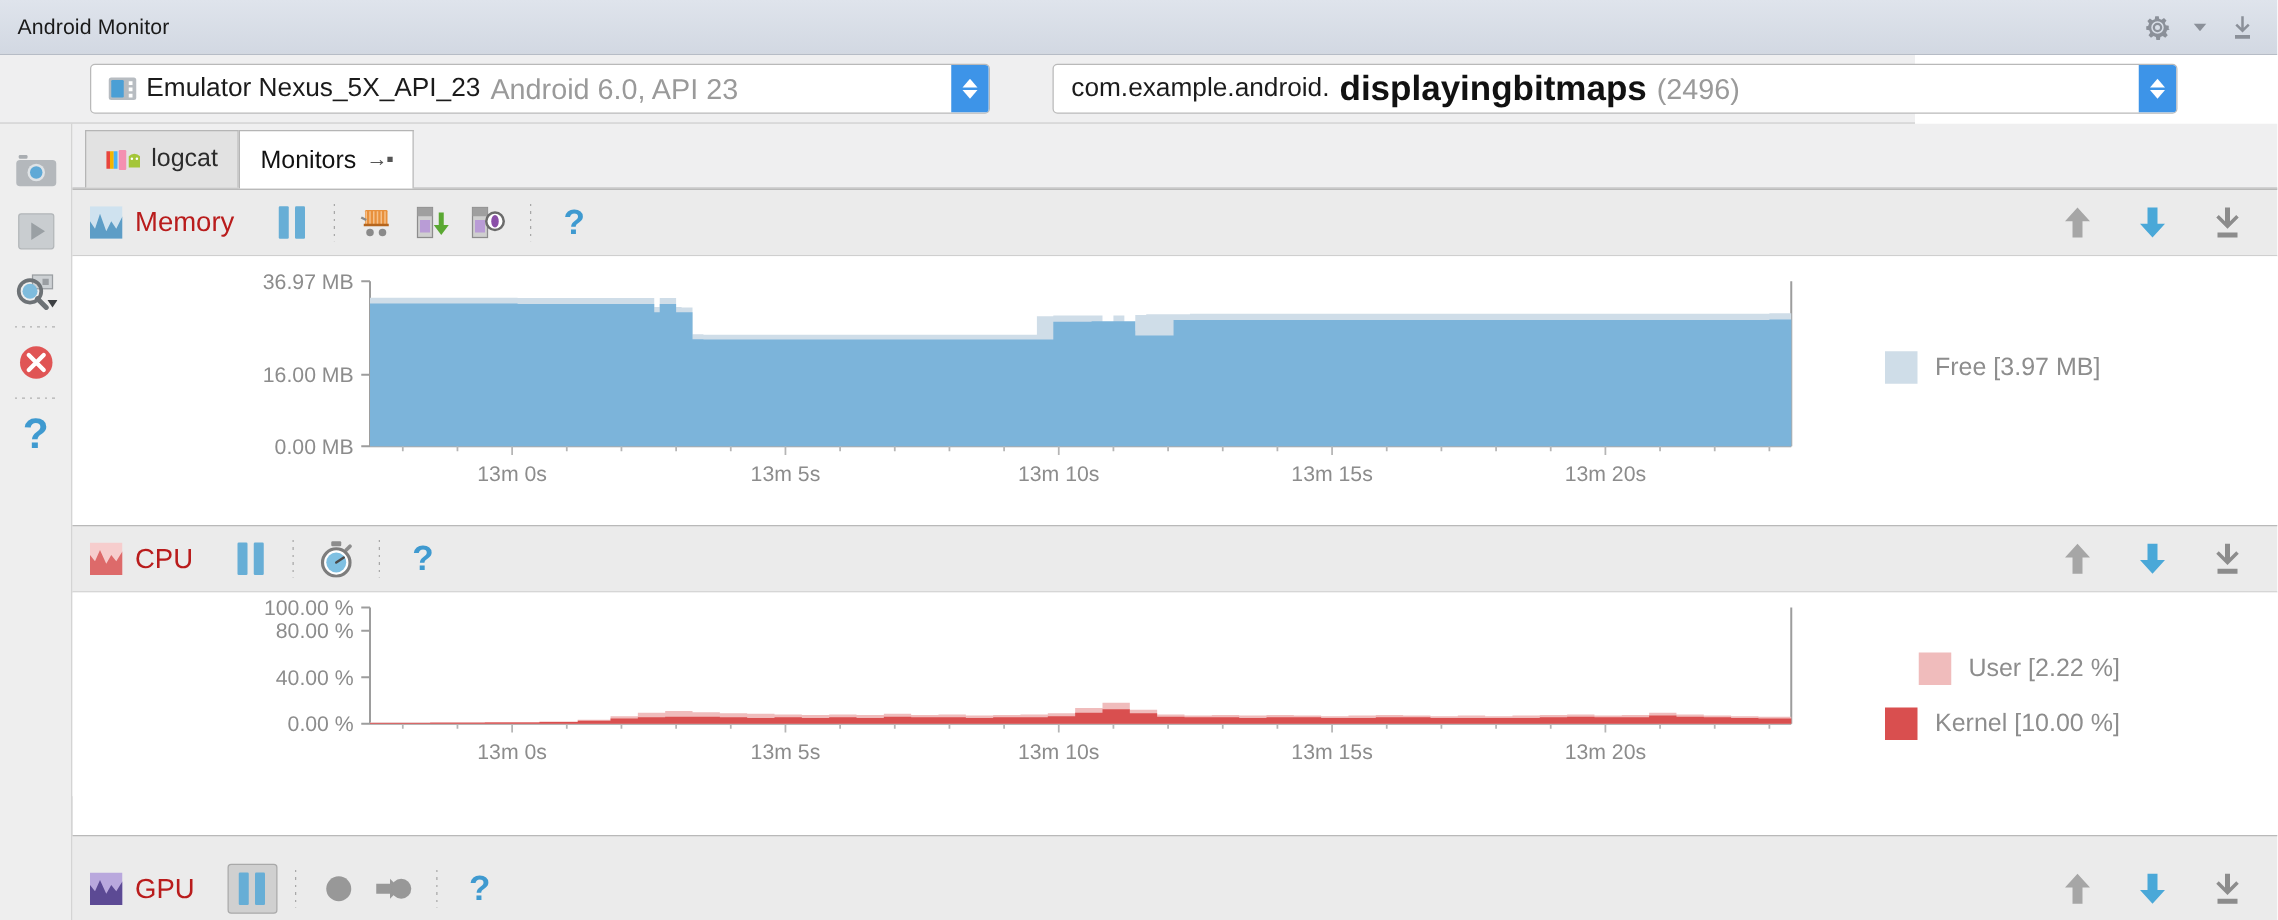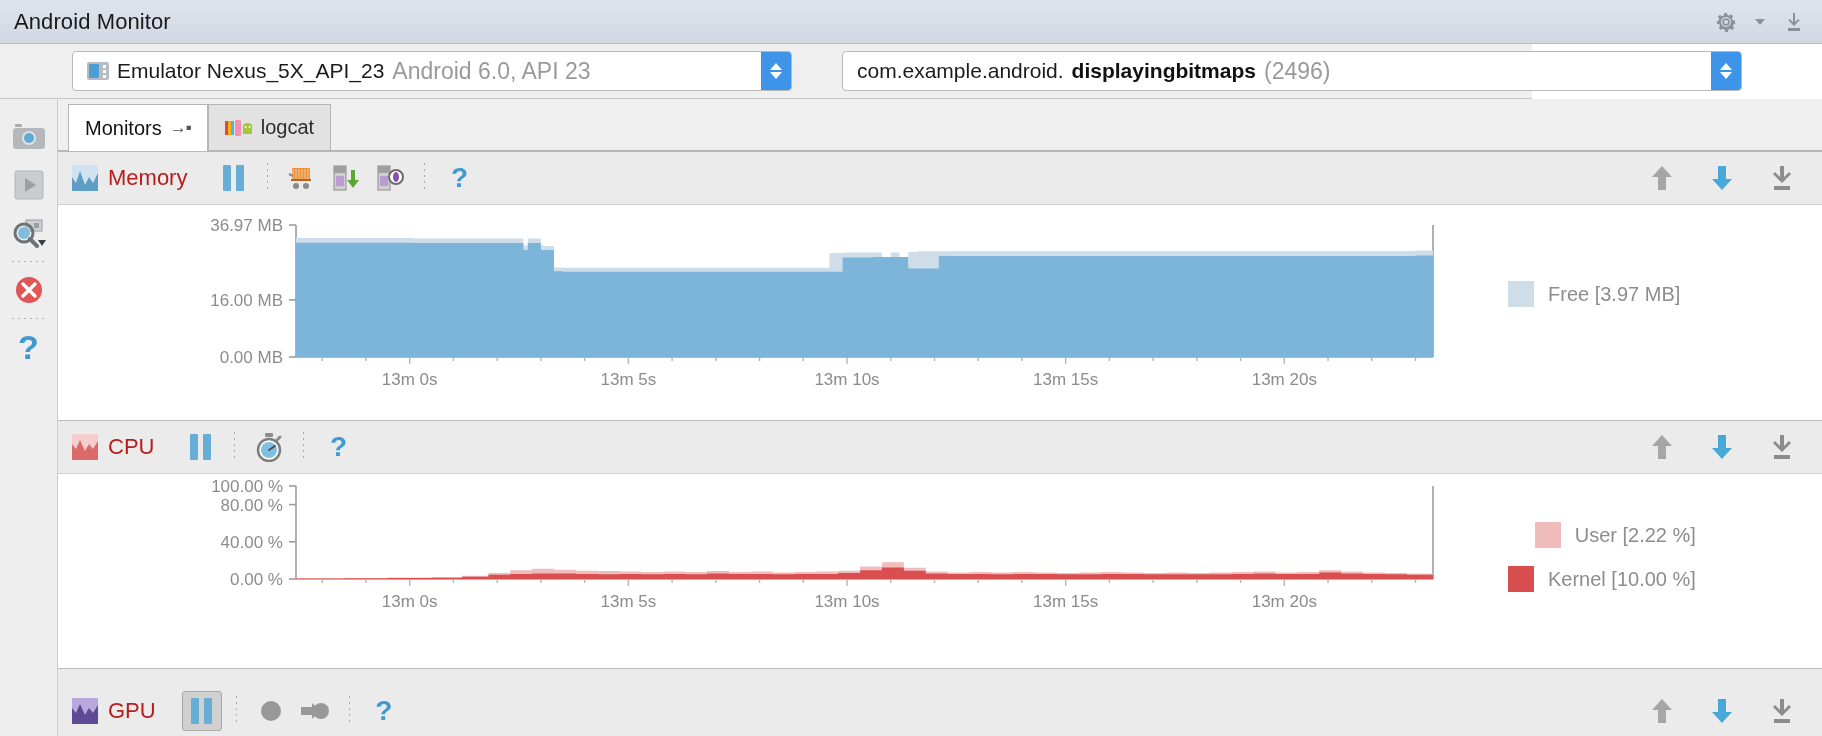--- a/index.html
+++ b/index.html
@@ -12,21 +12,21 @@
   #app { position: relative; width: 1822px; height: 736px; }
 
   
   .titlebar {
     position: absolute; left: 0; top: 0; width: 1822px; height: 44px;
     background: linear-gradient(to bottom, #dfe4ec 0%, #d2d8e2 100%);
     border-bottom: 1px solid #b6bcc6;
     display: flex; align-items: center;
   }
   .titlebar-text {
-    margin-left: 14px; font-size: 22px; color: #1a1a1a; letter-spacing: .1px;
+    margin-left: 14px; font-size: 17px; color: #1a1a1a; letter-spacing: .1px;
   }
   .titlebar-right {
     margin-left: auto; display: flex; align-items: center; gap: 16px;
     padding-right: 16px;
   }
   .tb-icon { display: flex; align-items: center; cursor: default; }
 
   
   .selectorbar {
     position: absolute; left: 0; top: 44px; width: 1532px; height: 55px;
@@ -64,21 +64,21 @@
     content: ""; position: absolute; left: 2px; top: 2px;
     width: 10px; height: 14px; background: #4b9fd5; border-radius: 1px;
   }
   .dev-icon::after {
     content: ""; position: absolute; right: 3px; top: 3px;
     width: 3px; height: 3px; background: #ffffff;
     box-shadow: 0 5px 0 #ffffff, 0 10px 0 #ffffff;
   }
   .txt-strong { font-size: 21px; color: #1b1b1b; }
   .txt-muted  { font-size: 23px; color: #9a9a9a; }
-  .txt-bold   { font-size: 21px; color: #111111; font-weight: bold; }
+  .txt-bold   { font-size: 28px; color: #111111; font-weight: bold; }
 
   
   .rail {
     position: absolute; left: 0; top: 99px; width: 58px; height: 637px;
     background: #eeeeee; border-right: 1px solid #cbcbcb;
     display: flex; flex-direction: column; align-items: center;
     padding-top: 14px; gap: 0;
   }
   .rail-btn {
     width: 46px; height: 48px; display: flex;
@@ -221,35 +221,35 @@
         <path d="M9 9l12 12M21 9L9 21" stroke="#fff" stroke-width="3.4" stroke-linecap="round"></path>
       </svg>
     </div>
     <div class="rail-sep"></div>
     <div class="rail-btn">
       <span class="qmark" style="font-size:34px;">?</span>
     </div>
   </div>
 
   <div class="tabstrip">
-    <div class="tab active">
-      <span>Monitors</span>
-      <span class="tab-pin">→▪</span>
-    </div>
     <div class="tab">
       <svg width="28" height="22" viewBox="0 0 28 22">
         <rect x="0" y="4" width="3" height="14" fill="#e8453c"></rect>
         <rect x="3" y="4" width="3" height="14" fill="#f5b400"></rect>
         <rect x="6" y="4" width="3" height="14" fill="#4ab3f4"></rect>
         <rect x="10" y="3" width="6" height="16" rx="1" fill="#f48fb1"></rect>
         <path d="M18 8a6 6 0 0 1 9 0v9h-9z" fill="#a4c639"></path>
         <circle cx="20.5" cy="10" r="1" fill="#fff"></circle>
         <circle cx="24.5" cy="10" r="1" fill="#fff"></circle>
       </svg>
       <span>logcat</span>
+    </div>
+    <div class="tab active">
+      <span>Monitors</span>
+      <span class="tab-pin">→▪</span>
     </div>
   </div>
 
   <div class="panel" id="panel-memory" style="top:151px;">
     <div class="panel-head">
       <span class="sq-icon">
         <svg width="26" height="26" viewBox="0 0 26 26">
           <rect width="26" height="26" fill="#cfe2ef"></rect>
           <path fill="#5d9dc6" d="M0 26V12l4 6 4-12 5 14 4-8 4 6 5-10v18z"></path>
         </svg>

